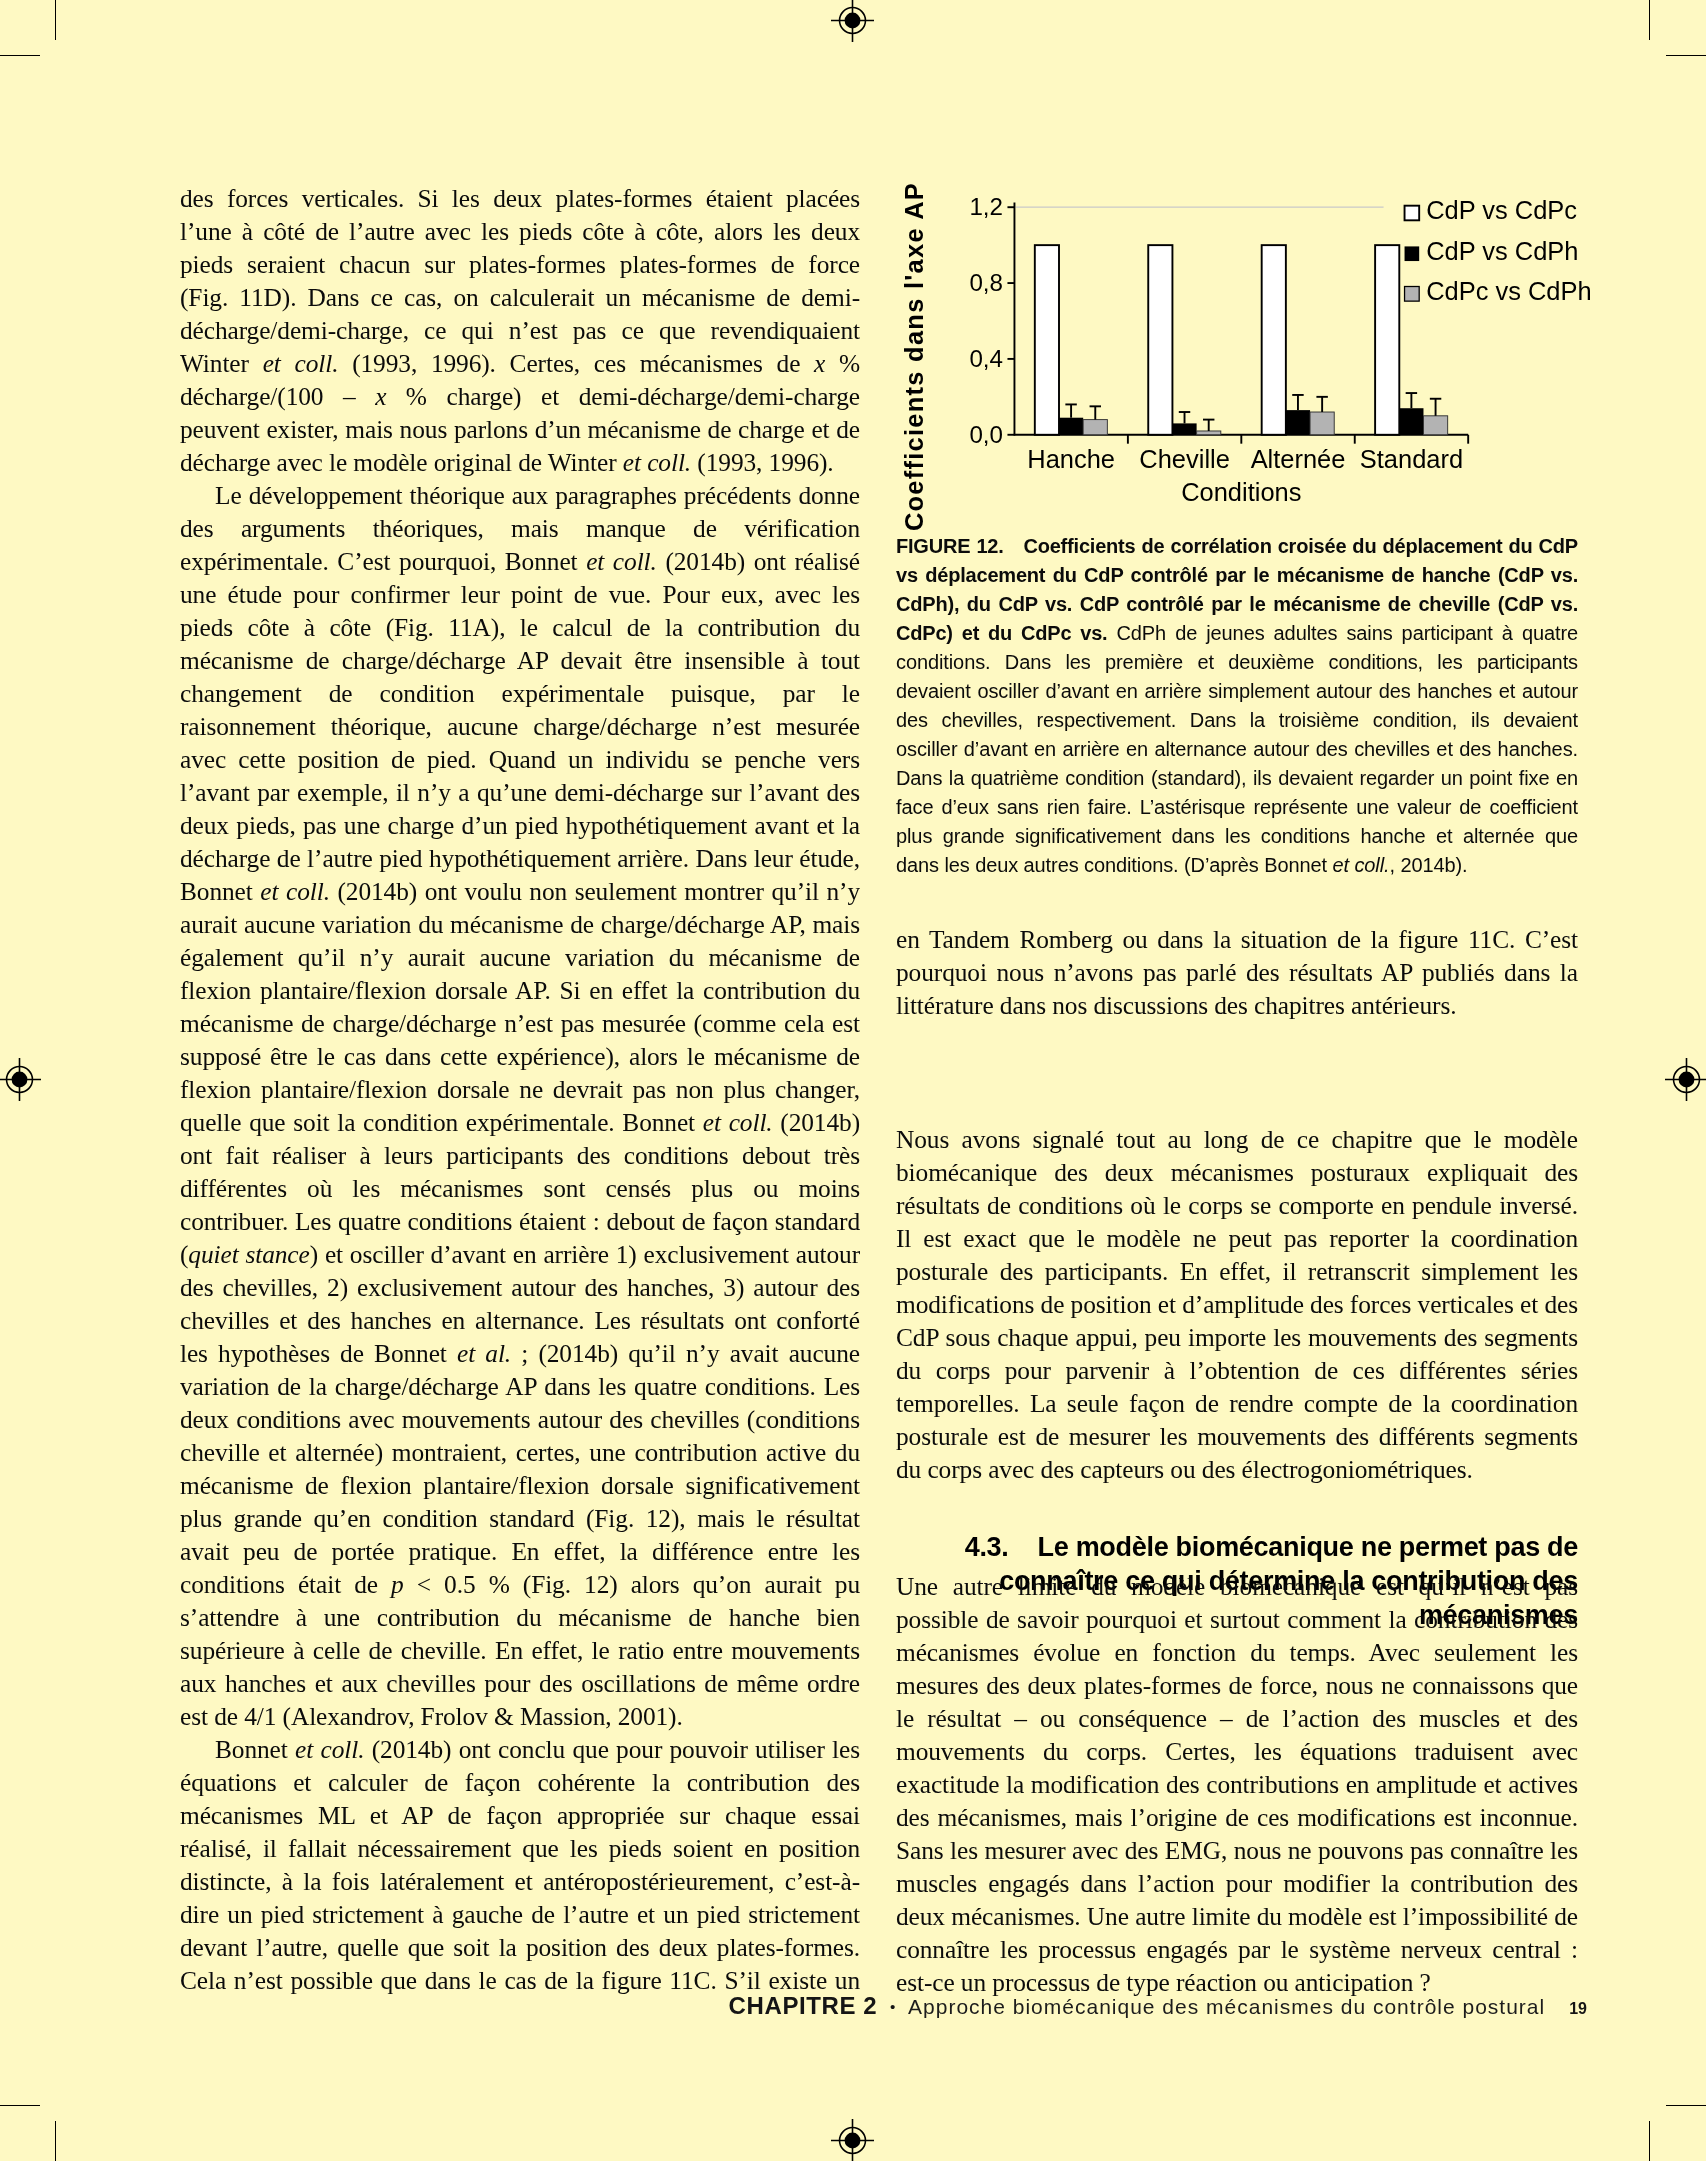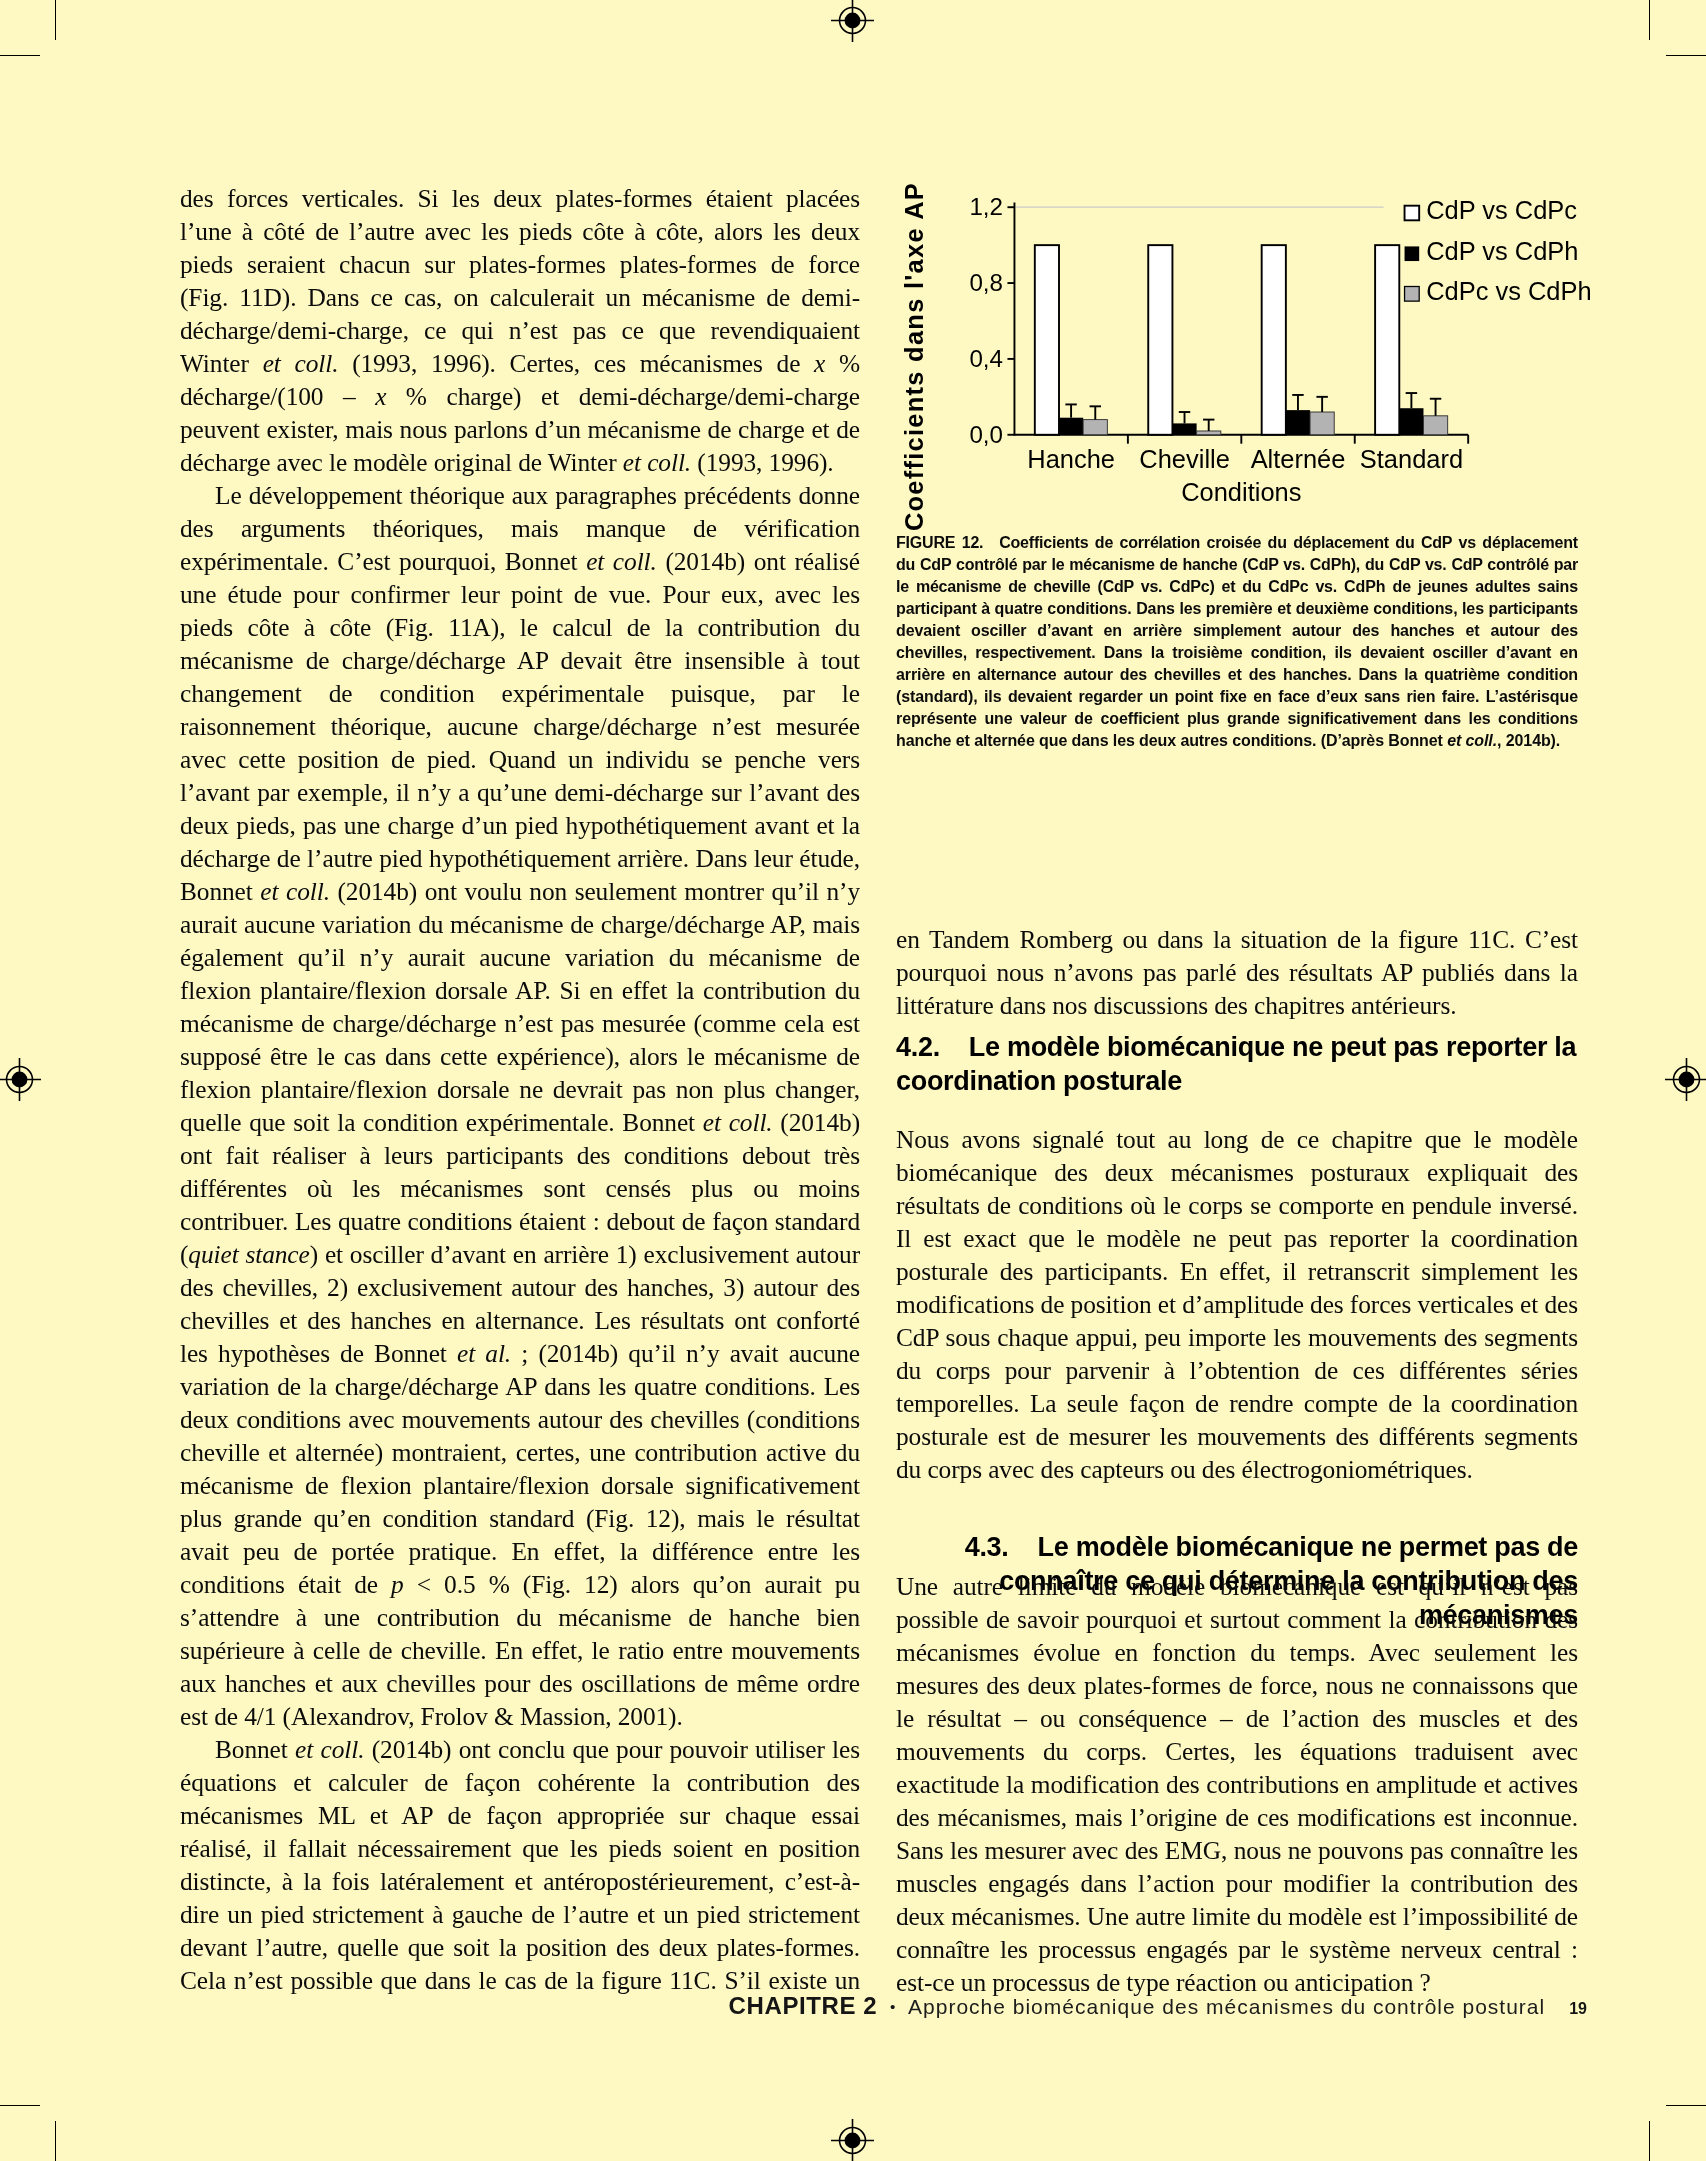--- a/index.html
+++ b/index.html
@@ -8,22 +8,22 @@
   
   .body-text{font-family:"Liberation Serif","DejaVu Serif",serif;font-size:25.4px;line-height:33px;
              text-align:justify;letter-spacing:-0.1px;}
   .col-left{position:absolute;left:180px;top:182px;width:680px;max-height:1817px;overflow:hidden;}
   p.bp{margin:0;padding:0;}
   p.bp.indent{text-indent:35px;}
 
   
   .chart-svg{position:absolute;left:884px;top:191px;width:700px;height:331px;overflow:visible;}
   .caption{position:absolute;left:896px;top:532px;width:682px;
-           font-family:"Liberation Sans","DejaVu Sans",sans-serif;font-size:16px;line-height:22px;
-           text-align:justify;letter-spacing:-0.1px;font-weight:bold;}
+           font-family:"Liberation Sans","DejaVu Sans",sans-serif;font-size:20px;line-height:29px;
+           text-align:justify;letter-spacing:-0.1px;}
   .caption b{letter-spacing:-0.2px;}
 
   
   .rblock{position:absolute;left:896px;width:682px;}
   .heading{font-family:"Liberation Sans","DejaVu Sans",sans-serif;font-weight:bold;font-size:27px;
            line-height:34px;letter-spacing:-0.3px;color:#000;}
   .h-gap{display:inline-block;width:29px;}
   #rp1{top:915px;margin-top:8px;} #rh42{top:1030px;} #rp2{top:1123px;} #rh43{top:1530px;text-align:right;} #rp3{top:1570px;}
 
   
@@ -138,23 +138,20 @@
       <rect x="818" y="87" width="23" height="23" fill="#000000" stroke="#000" stroke-width="0"></rect>
       <text x="852" y="108" font-family="&quot;Liberation Sans&quot;,&quot;DejaVu Sans&quot;,sans-serif" font-size="40" fill="#000" text-anchor="start">CdP vs CdPh</text>
       <rect x="818" y="150" width="23" height="23" fill="#b3b3b3" stroke="#000" stroke-width="2"></rect>
       <text x="852" y="171" font-family="&quot;Liberation Sans&quot;,&quot;DejaVu Sans&quot;,sans-serif" font-size="40" fill="#000" text-anchor="start">CdPc vs CdPh</text>
     </svg>
 
   <div class="caption"><b>FIGURE 12.</b>  <b>Coefficients de corrélation croisée du déplacement du CdP vs déplacement du CdP contrôlé par le mécanisme de hanche (CdP vs. CdPh), du CdP vs. CdP contrôlé par le mécanisme de cheville (CdP vs. CdPc) et du CdPc vs.</b> CdPh de jeunes adultes sains participant à quatre conditions. Dans les première et deuxième conditions, les participants devaient osciller d’avant en arrière simplement autour des hanches et autour des chevilles, respectivement. Dans la troisième condition, ils devaient osciller d’avant en arrière en alternance autour des chevilles et des hanches. Dans la quatrième condition (standard), ils devaient regarder un point fixe en face d’eux sans rien faire. L’astérisque représente une valeur de coefficient plus grande significativement dans les conditions hanche et alternée que dans les deux autres conditions. (D’après Bonnet <i>et coll.</i>, 2014b).</div>
 
   <div id="rp1" class="rblock body-text">en Tandem Romberg ou dans la situation de la figure 11C. C’est pourquoi nous n’avons pas parlé des résultats AP publiés dans la littérature dans nos discussions des chapitres antérieurs.</div>
 
-  <div id="rh42" class="rblock heading">
-    <span>4.2.</span><span class="h-gap"></span><span>Le modèle biomécanique ne peut pas reporter la coordination posturale</span>
-  </div>
 
   <div id="rp2" class="rblock body-text">Nous avons signalé tout au long de ce chapitre que le modèle biomécanique des deux mécanismes posturaux expliquait des résultats de conditions où le corps se comporte en pendule inversé. Il est exact que le modèle ne peut pas reporter la coordination posturale des participants. En effet, il retranscrit simplement les modifications de position et d’amplitude des forces verticales et des CdP sous chaque appui, peu importe les mouvements des segments du corps pour parvenir à l’obtention de ces différentes séries temporelles. La seule façon de rendre compte de la coordination posturale est de mesurer les mouvements des différents segments du corps avec des capteurs ou des électrogoniométriques.</div>
 
   <div id="rh43" class="rblock heading">
     <span>4.3.</span><span class="h-gap"></span><span>Le modèle biomécanique ne permet pas de connaître ce qui détermine la contribution des mécanismes</span>
   </div>
 
   <div id="rp3" class="rblock body-text">Une autre limite du modèle biomécanique est qu’il n’est pas possible de savoir pourquoi et surtout comment la contribution des mécanismes évolue en fonction du temps. Avec seulement les mesures des deux plates-formes de force, nous ne connaissons que le résultat – ou conséquence – de l’action des muscles et des mouvements du corps. Certes, les équations traduisent avec exactitude la modification des contributions en amplitude et actives des mécanismes, mais l’origine de ces modifications est inconnue. Sans les mesurer avec des EMG, nous ne pouvons pas connaître les muscles engagés dans l’action pour modifier la contribution des deux mécanismes. Une autre limite du modèle est l’impossibilité de connaître les processus engagés par le système nerveux central : est-ce un processus de type réaction ou anticipation ?</div>
 
   <div class="footer">

